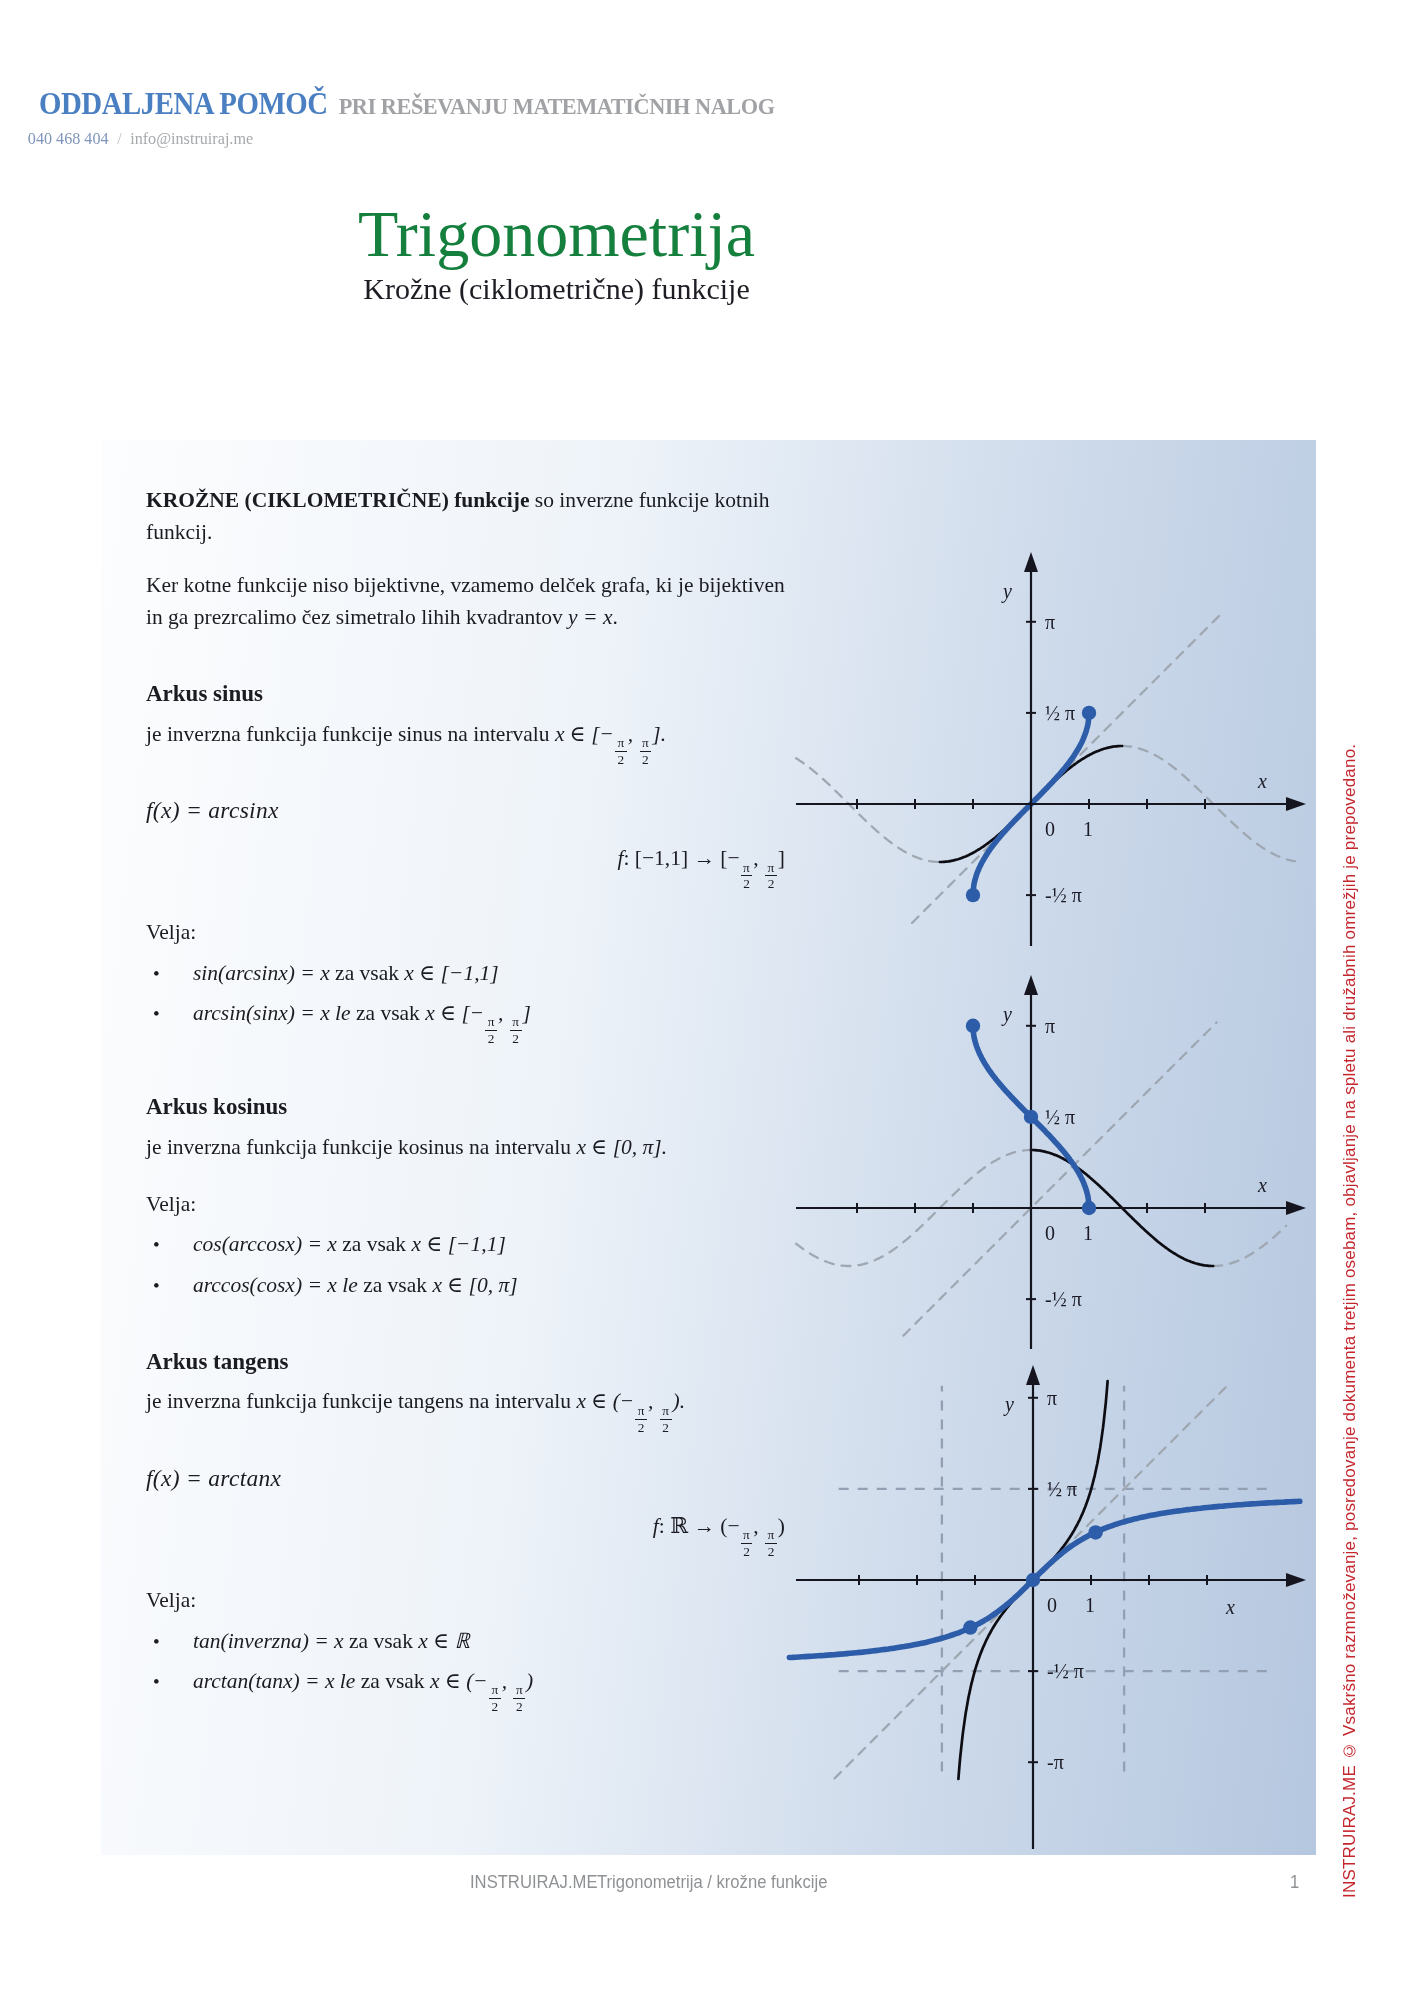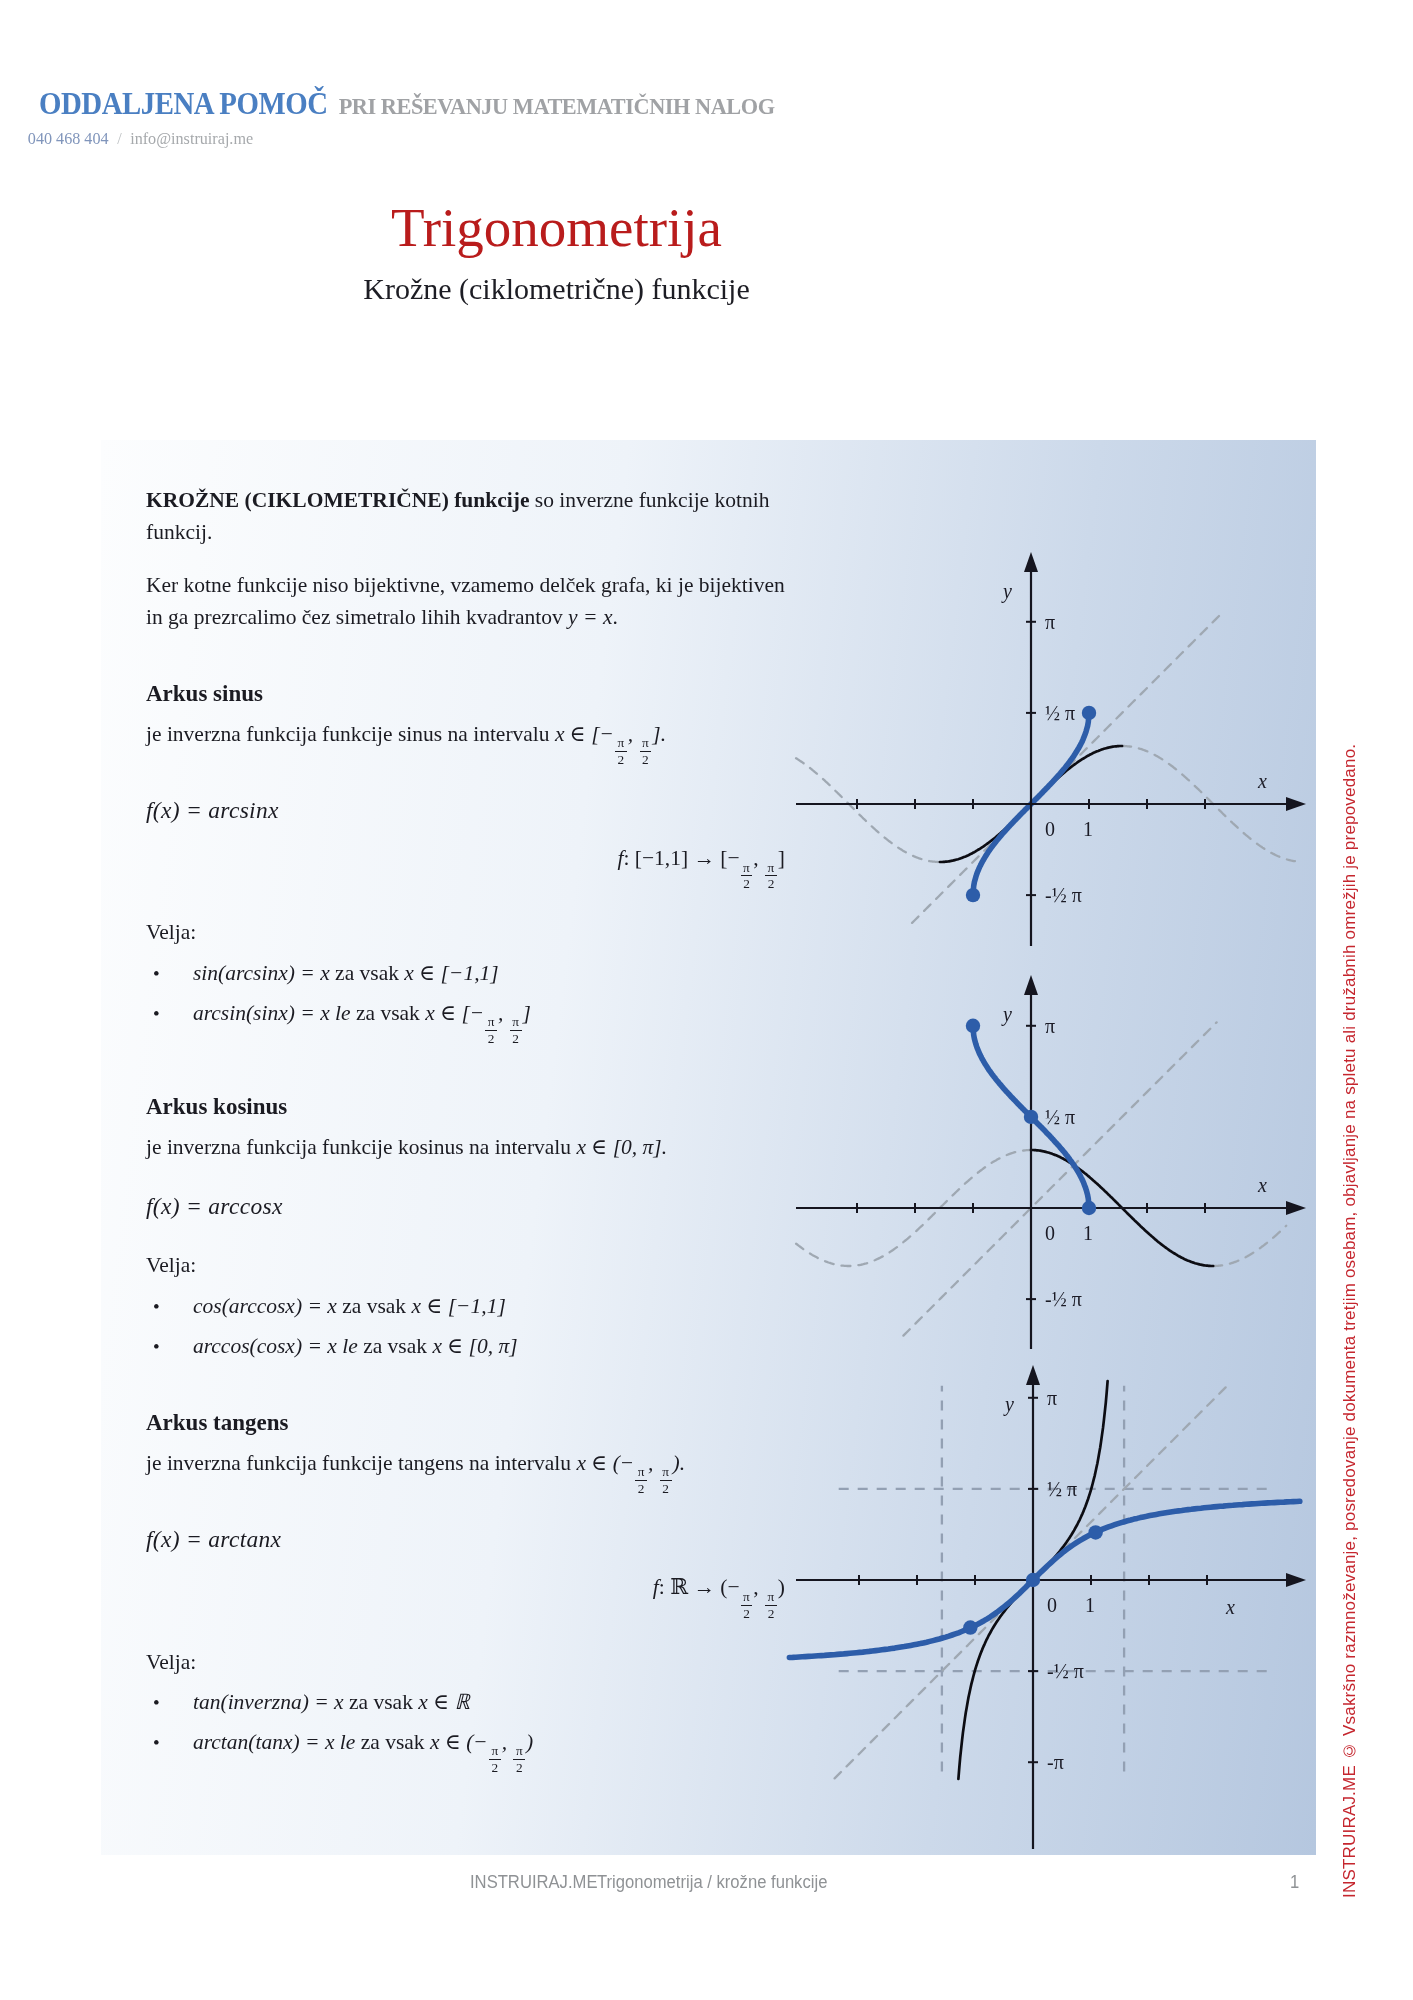--- a/index.html
+++ b/index.html
@@ -11,21 +11,21 @@
   .header{position:absolute;top:86px;left:0;width:1113px;text-align:left;
     font-family:Liberation Serif, serif;}
   .brand-line{display:block;transform:scaleX(.93);transform-origin:center;white-space:nowrap;}
   .brand{font-size:31px;font-weight:bold;color:#4a7fc2;letter-spacing:-.5px;}
   .tagline{font-size:24px;font-weight:bold;color:#a0a2a5;margin-left:12px;letter-spacing:-.5px;}
   .contact{display:block;margin-top:7px;font-size:17px;transform:scaleX(.95);transform-origin:center;}
   .phone{color:#8095bb;}
   .sep{color:#bcbfc2;margin:0 9px;}
   .email{color:#a6a9ac;}
   
-  .title{position:absolute;top:196px;left:0;width:1113px;text-align:center;font-size:55px;color:#b91c1c;}
+  .title{position:absolute;top:196px;left:0;width:1113px;text-align:center;font-size:66px;color:#15803d;}
   .subtitle{position:absolute;top:272px;left:0;width:1113px;text-align:center;font-size:30px;color:#1d1d24;}
   
   .box{position:absolute;left:101px;top:440px;width:1215px;height:1415px;
     background:linear-gradient(97deg,#fcfdfe 0%,#eef3f9 38%,#ccd9ea 72%,#b5c7df 100%);}
   .text-col{position:absolute;left:45px;top:44px;width:655px;font-size:21.5px;line-height:1.5;}
   .it{font-style:italic;}
   .bd{font-weight:bold;}
   .intro{margin:0 0 20px;}
   .paragraph{margin:0;width:660px;}
   .section-heading{font-size:23px;font-weight:bold;margin:44px 0 6px;}
@@ -113,21 +113,20 @@
                 <span class="fn">π</span>
                 <span class="fd">2</span>
               </span><span class="it">]</span></span>
         </li>
       </ul>
     </div>
 
     <div>
       <div class="section-heading">Arkus kosinus</div>
       <p class="desc"><span>je inverzna funkcija funkcije kosinus na intervalu </span><span class="it">x ∈ [0, π].</span></p>
-      <div class="formula">f(x) = arccosx</div>
       <p class="velja">Velja:</p>
       <ul class="props">
         <li>
           <span class="dot">•</span>
           <span class="li-text"><span class="it">cos(arccosx) = x </span><span>za vsak </span><span class="it">x ∈ [−1,1]</span></span>
         </li>
         <li>
           <span class="dot">•</span>
           <span class="li-text"><span class="it">arccos(cosx) = x le </span><span>za vsak </span><span class="it">x ∈ [0, π]</span></span>
         </li>

